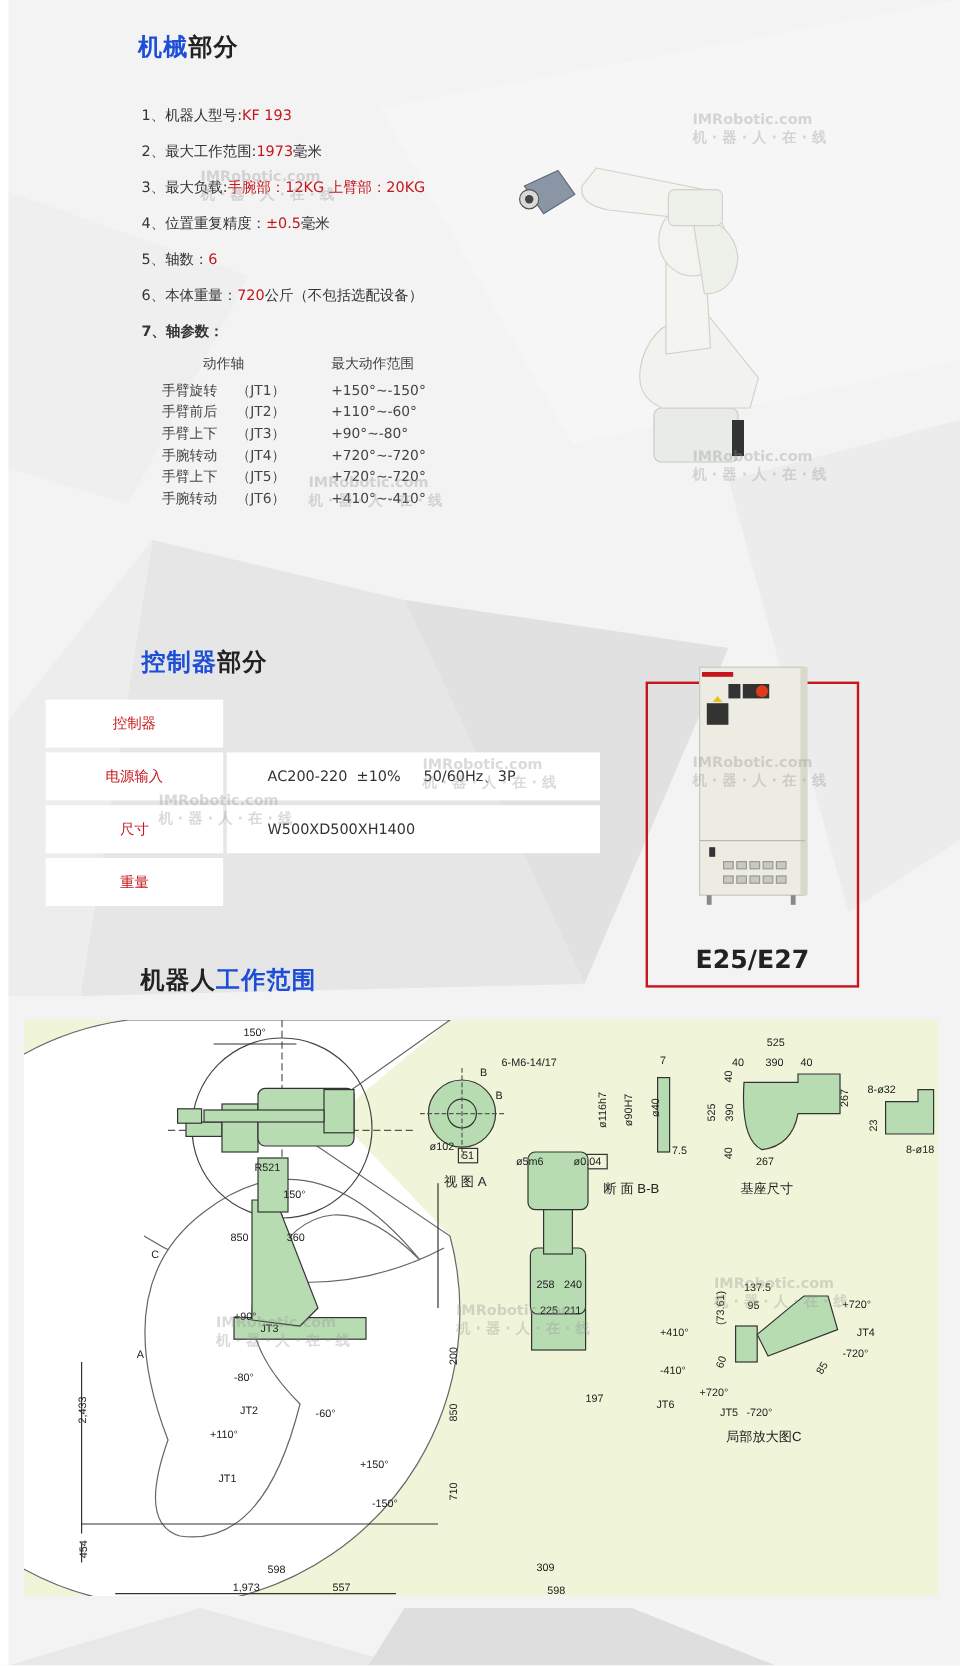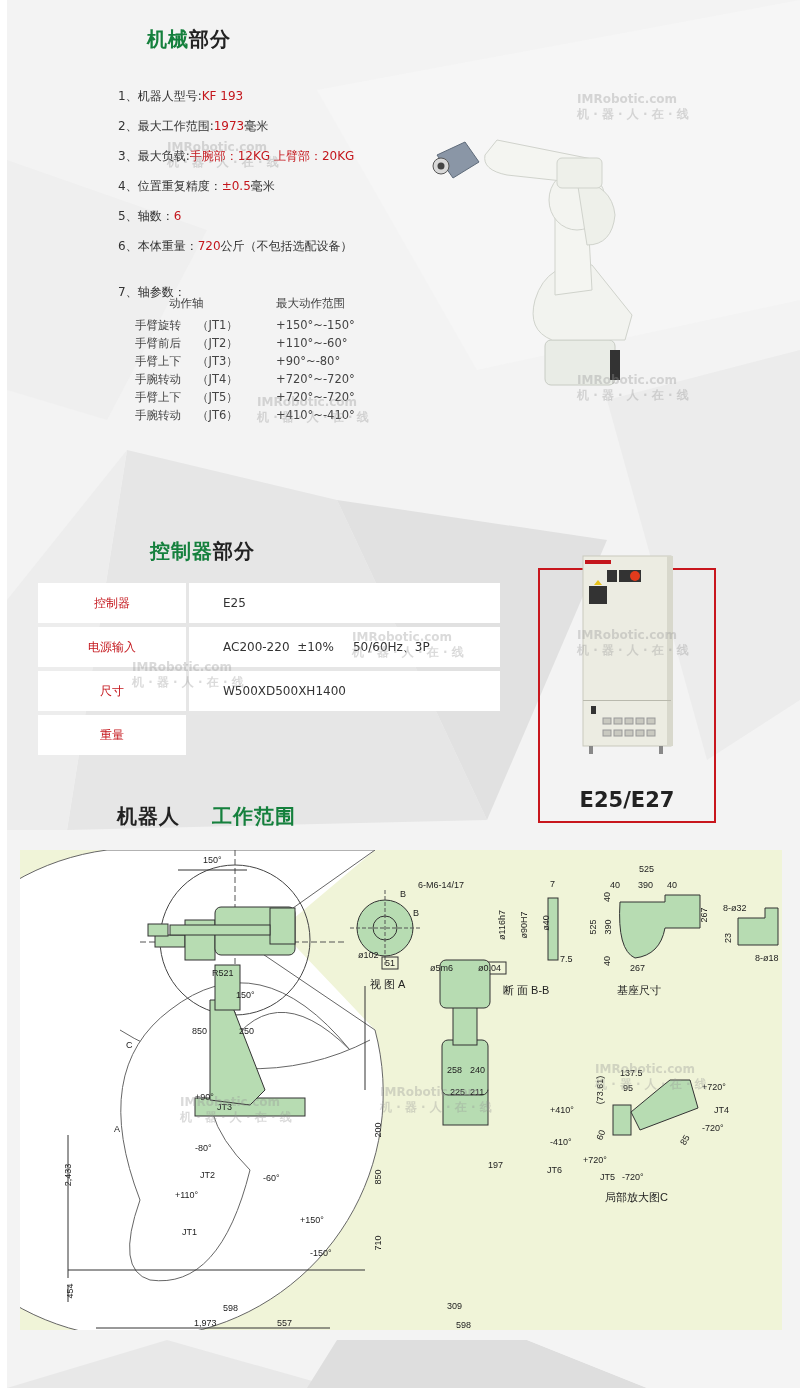--- a/index.html
+++ b/index.html
@@ -3,21 +3,21 @@
 <meta charset="utf-8">
 <style>
   * { box-sizing: border-box; margin: 0; padding: 0; }
   html, body { width: 800px; height: 1388px; overflow: hidden; background: #ffffff; }
   body { font-family: "DejaVu Sans", "Liberation Sans", sans-serif; color: #333; position: relative; }
   .page { position: absolute; left: 7px; top: 0; width: 793px; height: 1388px; background: #f3f3f3; overflow: hidden; }
   .bg-svg { position: absolute; left: 0; top: 0; width: 793px; height: 1388px; }
   .abs { position: absolute; }
 
   .section-title { font-size: 20px; font-weight: bold; letter-spacing: 1px; white-space: nowrap; }
-  .red { color: #15803d; margin-left: 32px; }
+  .red { color: #1d4ed8; }
   .dark { color: #222; }
 
   .spec-list { left: 111px; top: 80px; font-size: 12px; color: #333; }
   .spec-item { position: absolute; left: 0; white-space: nowrap; }
   .spec-item .hl { color: #c4161c; }
 
   .axis-table { position: absolute; left: 128px; top: 296px; font-size: 11.5px; color: #444; }
   .axis-row { position: absolute; left: 0; white-space: nowrap; height: 18px; }
   .axis-row span { position: absolute; top: 0; }
   .c1 { left: 0; } .c2 { left: 62px; } .c3 { left: 141px; }
@@ -57,21 +57,21 @@
     <span class="red">机械</span><span class="dark">部分</span>
   </div>
 
   <div class="abs spec-list">
     <div class="spec-item" style="top:8px;"><span>1、机器人型号:</span><span class="hl">KF 193</span></div>
     <div class="spec-item" style="top:38px;"><span>2、最大工作范围:</span><span class="hl">1973</span><span>毫米</span></div>
     <div class="spec-item" style="top:68px;"><span>3、最大负载:</span><span class="hl">手腕部：12KG  上臂部：20KG</span></div>
     <div class="spec-item" style="top:98px;"><span>4、位置重复精度：</span><span class="hl">±0.5</span><span>毫米</span></div>
     <div class="spec-item" style="top:128px;"><span>5、轴数：</span><span class="hl">6</span></div>
     <div class="spec-item" style="top:158px;"><span>6、本体重量：</span><span class="hl">720</span><span>公斤（不包括选配设备）</span></div>
-    <div class="spec-item" style="top:204px;"><span>7、轴参数：</span></div>
+    <div class="spec-item" style="top:188px;font-weight:bold;"><span>7、轴参数：</span></div>
   </div>
 
   <div class="axis-table">
     <div class="axis-row axis-head" style="top:0;">
       <span class="c1">动作轴</span>
       <span class="c3">最大动作范围</span>
     </div>
     <div class="axis-row" style="top:22px;">
         <span class="c1">手臂旋转</span>
         <span class="c2">（JT1）</span>
@@ -129,21 +129,20 @@
   <div class="watermark" style="left:250px; top:395px;"><span>IMRobotic.com</span><br><span>机 · 器 · 人 · 在 · 线</span></div>
   <div class="watermark" style="left:570px; top:373px;"><span>IMRobotic.com</span><br><span>机 · 器 · 人 · 在 · 线</span></div>
 
   <div class="abs section-title" style="left:111px; top:538px;">
     <span class="red">控制器</span><span class="dark">部分</span>
   </div>
 
   <div class="ctrl-table">
     <div class="ctrl-row" style="top:0;">
       <div class="ctrl-k">控制器</div>
-      <div class="ctrl-v">E25</div>
     </div>
     <div class="ctrl-row" style="top:44px;">
       <div class="ctrl-k">电源输入</div>
       <div class="ctrl-v">AC200-220  ±10%     50/60Hz、3P</div>
     </div>
     <div class="ctrl-row" style="top:88px;">
       <div class="ctrl-k">尺寸</div>
       <div class="ctrl-v">W500XD500XH1400</div>
     </div>
     <div class="ctrl-row" style="top:132px;">
@@ -269,21 +268,21 @@
     <span class="dl" style="left:580px; top:72px; transform:rotate(-90deg);">390</span>
     <span class="dl" style="left:582px; top:42px; transform:rotate(-90deg);">40</span>
     <span class="dl" style="left:582px; top:106px; transform:rotate(-90deg);">40</span>
     <span class="dl" style="left:676px; top:60px; transform:rotate(-90deg);">267</span>
     <span class="dl" style="left:610px; top:113px;">267</span>
     <span class="dl" style="left:703px; top:53px;">8-ø32</span>
     <span class="dl" style="left:735px; top:103px;">8-ø18</span>
     <span class="dl" style="left:703px; top:83px; transform:rotate(-90deg);">23</span>
 
     <span class="dl" style="left:172px; top:176px;">850</span>
-    <span class="dl" style="left:219px; top:176px;">250</span>
+    <span class="dl" style="left:219px; top:176px;">360</span>
     <span class="dl" style="left:106px; top:190px;">C</span>
     <span class="dl" style="left:94px; top:274px;">A</span>
     <span class="dl" style="left:175px; top:242px;">+90°</span>
     <span class="dl" style="left:197px; top:252px;">JT3</span>
     <span class="dl" style="left:175px; top:293px;">-80°</span>
     <span class="dl" style="left:180px; top:320px;">JT2</span>
     <span class="dl" style="left:243px; top:323px;">-60°</span>
     <span class="dl" style="left:155px; top:340px;">+110°</span>
     <span class="dl" style="left:280px; top:365px;">+150°</span>
     <span class="dl" style="left:162px; top:377px;">JT1</span>

